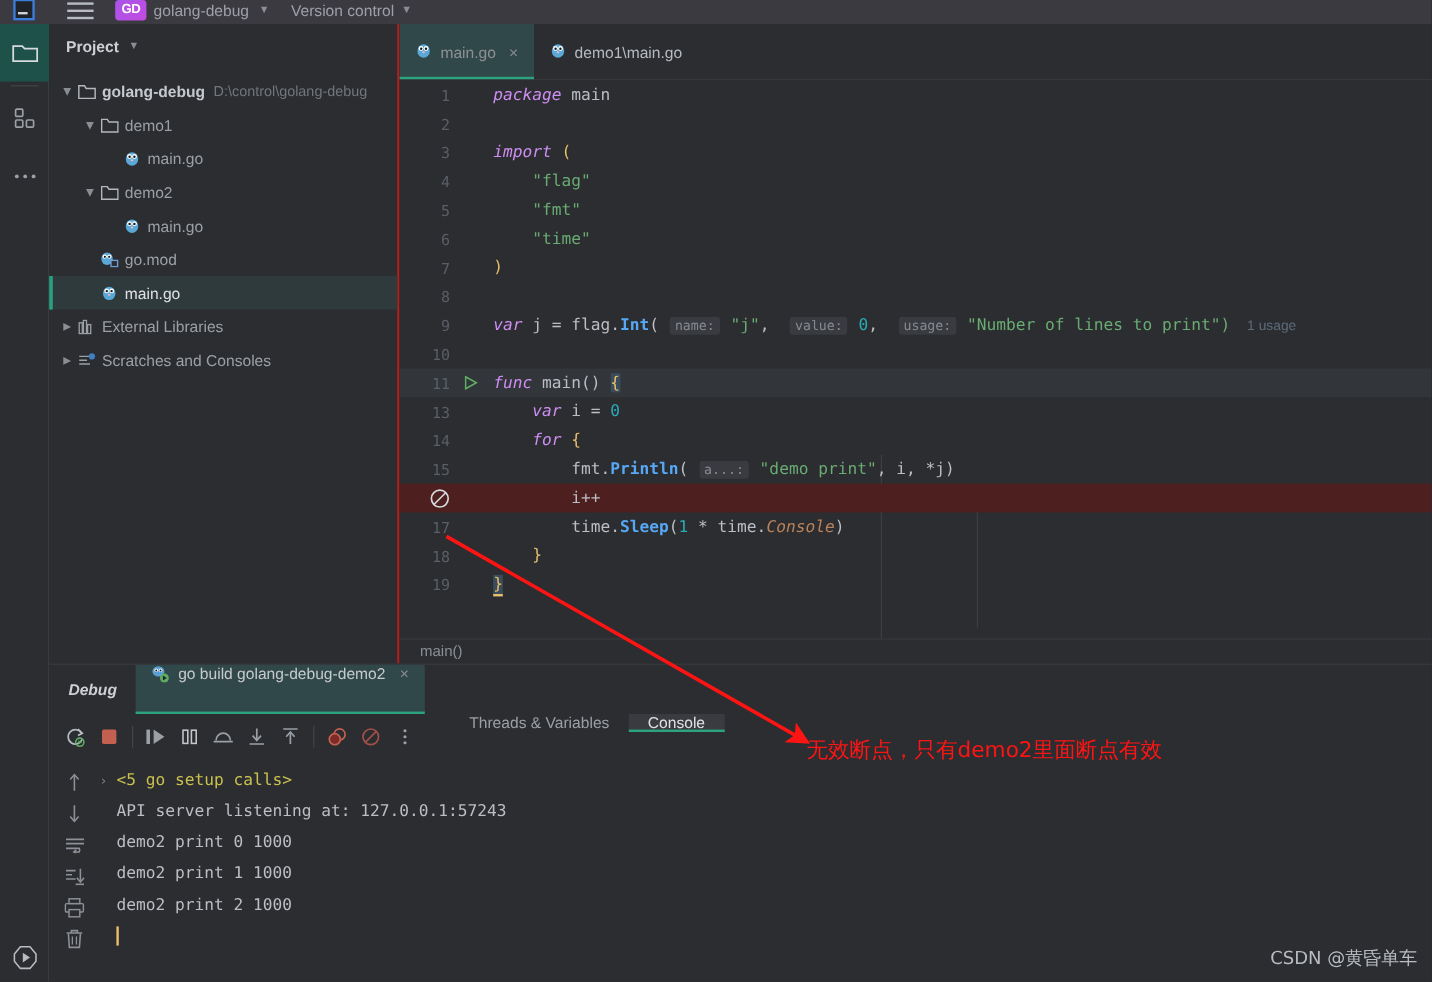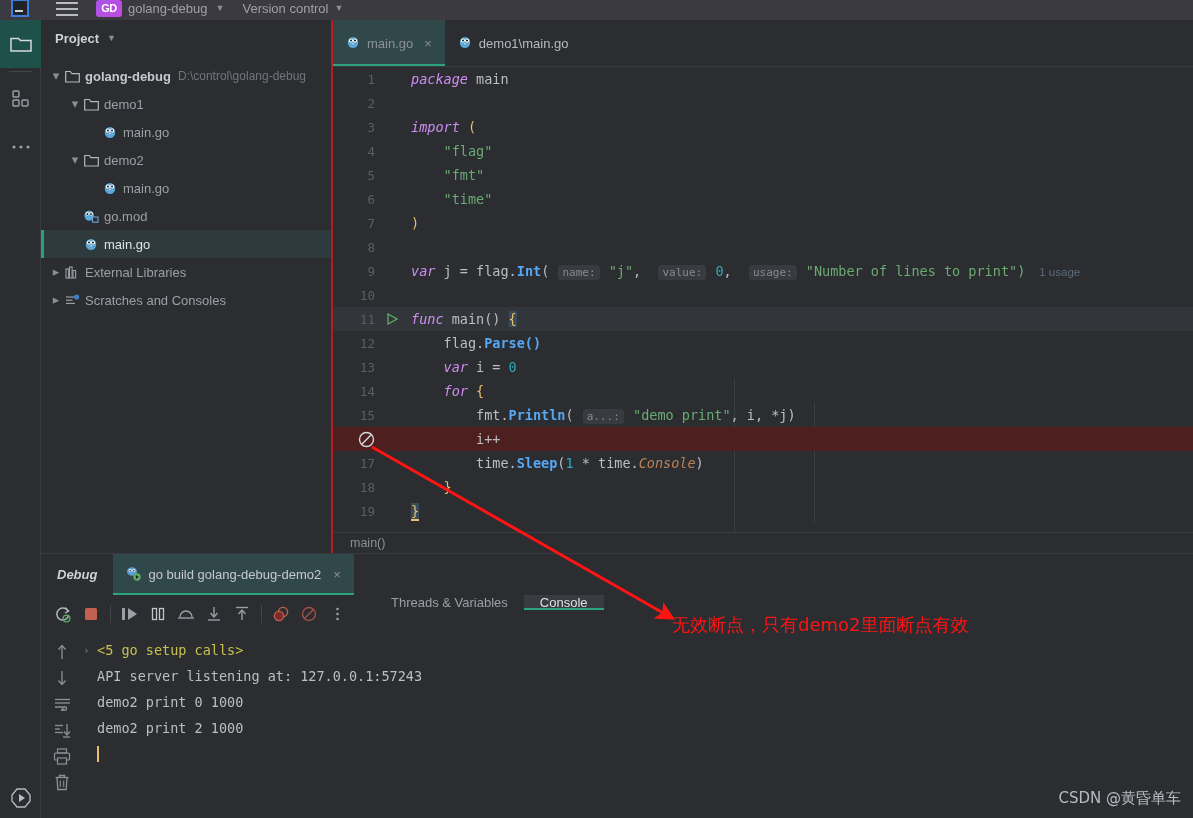--- a/index.html
+++ b/index.html
@@ -184,21 +184,21 @@
   .debug-panel {
     position: absolute; left: 41px; top: 553px; right: 0; bottom: 0;
     background: #2b2d30; border-top: 1px solid #393b40;
   }
   .debug-tabbar { height: 41px; display: flex; align-items: stretch; }
   .debug-title {
     display: flex; align-items: center; padding: 0 16px;
     color: #ced0d6; font-size: 13px; font-weight: bold; font-style: italic;
   }
   .run-tab {
-    display: flex; align-items: center; gap: 7px; padding: 0 13px;
+    display: flex; align-items: flex-start; gap: 7px; padding: 0 13px;
     font-size: 13px; color: #c6c9cf; background: #31484a;
     position: relative;
   }
   .run-tab::after {
     content: ""; position: absolute; left: 0; right: 0; bottom: 0;
     height: 2px; background: #2aa37e;
   }
   .run-tab .tclose { color: #8a8d93; margin-left: 5px; font-size: 13px; }
 
   .debug-toolbar {
@@ -526,25 +526,20 @@
         <div class="cline current">
           <span class="ln">11</span>
           <span class="gut-mark">
             <svg width="11" height="12" viewBox="0 0 11 12">
                 <path d="M1 1 L10 6 L1 11 Z" fill="none" stroke="#5fad65" stroke-width="1.3"></path>
               </svg>
           </span>
           <span class="code-txt"><span class="kw">func</span> <span class="ident">main()</span> <span class="brc brace-hl">{</span></span>
         </div>
 
-        <div class="cline">
-          <span class="ln">12</span>
-          <span class="gut-mark"></span>
-          <span class="code-txt">    <span class="ident">flag</span><span class="punc">.</span><span class="fn">Parse()</span></span>
-        </div>
 
         <div class="cline">
           <span class="ln">13</span>
           <span class="gut-mark"></span>
           <span class="code-txt">    <span class="kw">var</span> <span class="ident">i</span> <span class="punc">=</span> <span class="num">0</span></span>
         </div>
 
         <div class="cline">
           <span class="ln">14</span>
           <span class="gut-mark"></span>
@@ -736,20 +731,21 @@
             <path d="M3 4 L3.8 15.5 L12.2 15.5 L13 4" fill="none" stroke="#8d9197" stroke-width="1.3"></path>
             <line x1="6.3" y1="6.5" x2="6.3" y2="13" stroke="#8d9197" stroke-width="1.1"></line>
             <line x1="9.7" y1="6.5" x2="9.7" y2="13" stroke="#8d9197" stroke-width="1.1"></line>
           </svg>
         </div>
       </div>
       <div class="console-out" id="console-out">
           <div class="coline"><span class="co-fold">›</span><span class="co-yellow">&lt;5 go setup calls&gt;</span></div>
           <div class="coline"><span class="co-fold"></span><span class="">API server listening at: 127.0.0.1:57243</span></div>
           <div class="coline"><span class="co-fold"></span><span class="">demo2 print 0 1000</span></div>
+          <div class="coline"><span class="co-fold"></span><span class="">demo2 print 1 1000</span></div>
           <div class="coline"><span class="co-fold"></span><span class="">demo2 print 2 1000</span></div>
           <div class="coline"><span class="co-fold"></span><span class="co-caret"></span></div>
         </div>
     </div>
   </div>
 
   <svg id="annotation-layer">
     <defs>
       <marker id="ah" markerWidth="7" markerHeight="7" refX="5.2" refY="3.2" orient="auto">
         <path d="M0,0 L6.4,3.2 L0,6.4 L1.5,3.2 Z" fill="#ff1414"></path>

